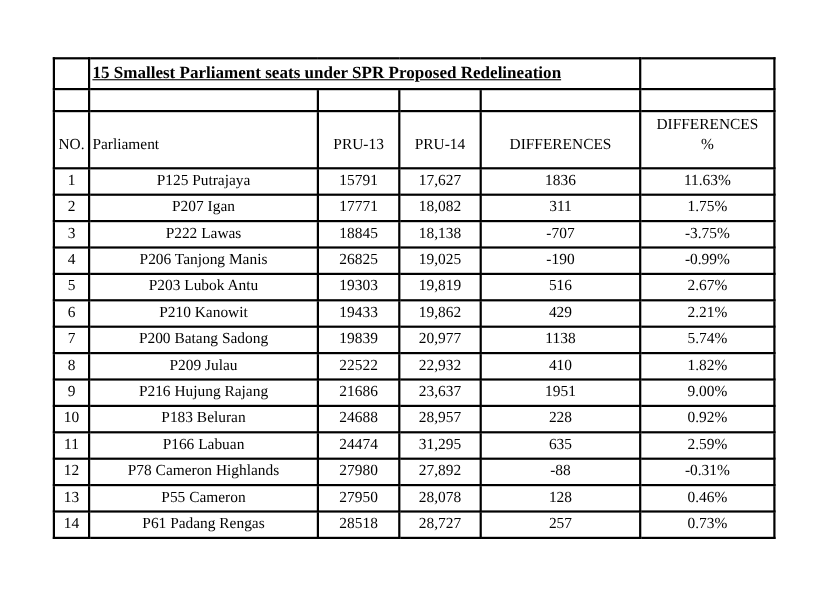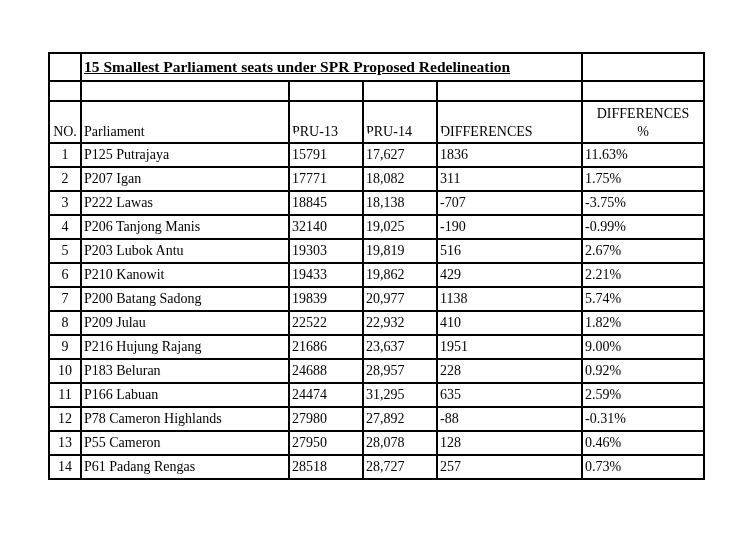--- a/index.html
+++ b/index.html
@@ -43,32 +43,32 @@
     font-weight: bold;
     font-size: 15.5px;
     text-decoration: underline;
   }
   
   tr.spacer-row td { height: 18px; }
   
   tr.header-row td {
     height: 38px;
     vertical-align: bottom;
-    padding-bottom: 2px;
+    padding-bottom: 12px;
   }
   td.h-no { text-align: center; padding: 0; }
   td.h-parliament { text-align: left; padding-left: 4px; }
-  td.h-center { text-align: left; border-radius: 20px; }
+  td.h-center { text-align: center; border-radius: 20px; }
   td.h-wrap { text-align: center; white-space: normal; line-height: 1.25; }
   td.h-wrap .hdr-line { display: block; }
   
   tr.data-row td { height: 22px; vertical-align: middle; }
   td.c-no { text-align: center; padding: 0; }
-  td.c-parl { text-align: left; padding-left: 4px; }
-  td.c-num { text-align: left; margin-top: 41px; }
+  td.c-parl { text-align: center; padding-left: 4px; }
+  td.c-num { text-align: center; margin-top: 41px; }
 </style>
 </head>
 <body>
 
 <div class="page">
   <table class="seats">
     <colgroup>
       <col style="width:32px">
       <col style="width:208px">
       <col style="width:74px">
@@ -126,21 +126,21 @@
     <td class="c-parl">P222 Lawas</td>
     <td class="c-num">18845</td>
     <td class="c-num">18,138</td>
     <td class="c-num">-707</td>
     <td class="c-num">-3.75%</td>
   </tr>
 
   <tr class="data-row">
     <td class="c-no">4</td>
     <td class="c-parl">P206 Tanjong Manis</td>
-    <td class="c-num">32140</td>
+    <td class="c-num">26825</td>
     <td class="c-num">19,025</td>
     <td class="c-num">-190</td>
     <td class="c-num">-0.99%</td>
   </tr>
 
   <tr class="data-row">
     <td class="c-no">5</td>
     <td class="c-parl">P203 Lubok Antu</td>
     <td class="c-num">19303</td>
     <td class="c-num">19,819</td>

